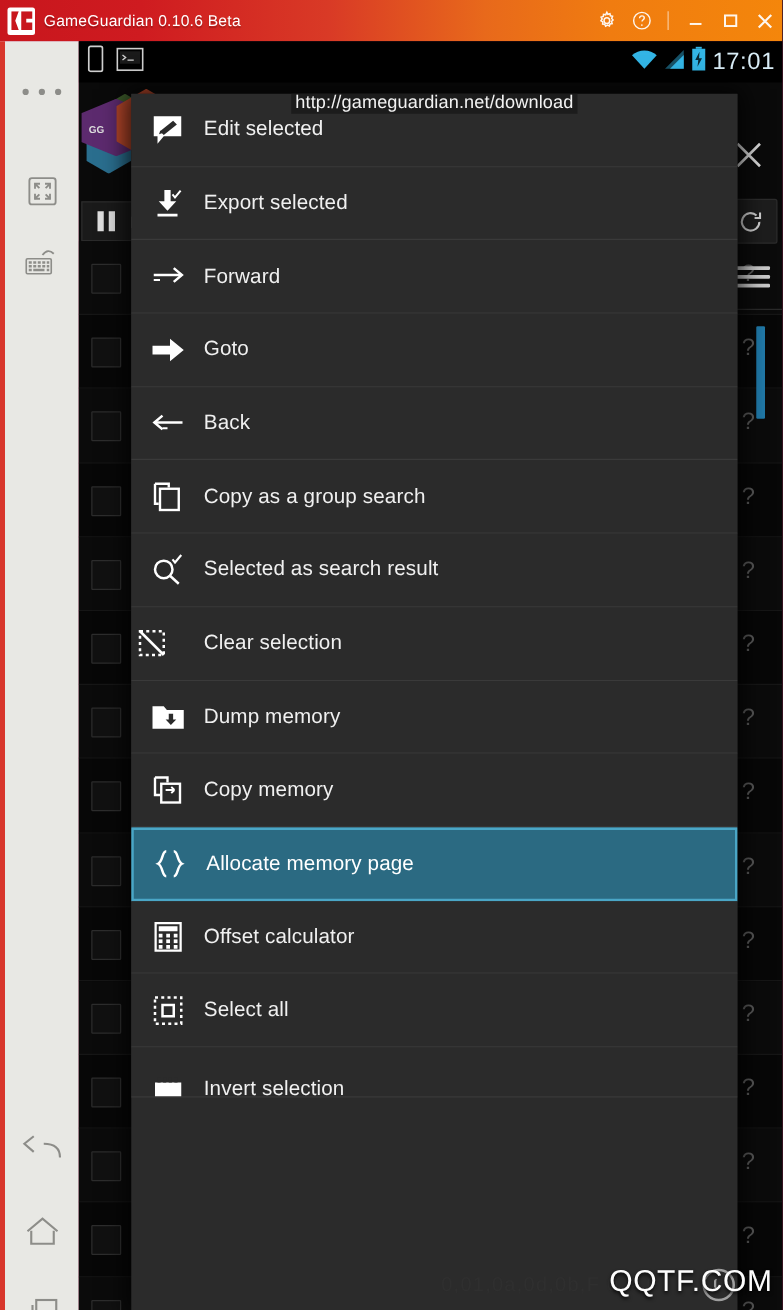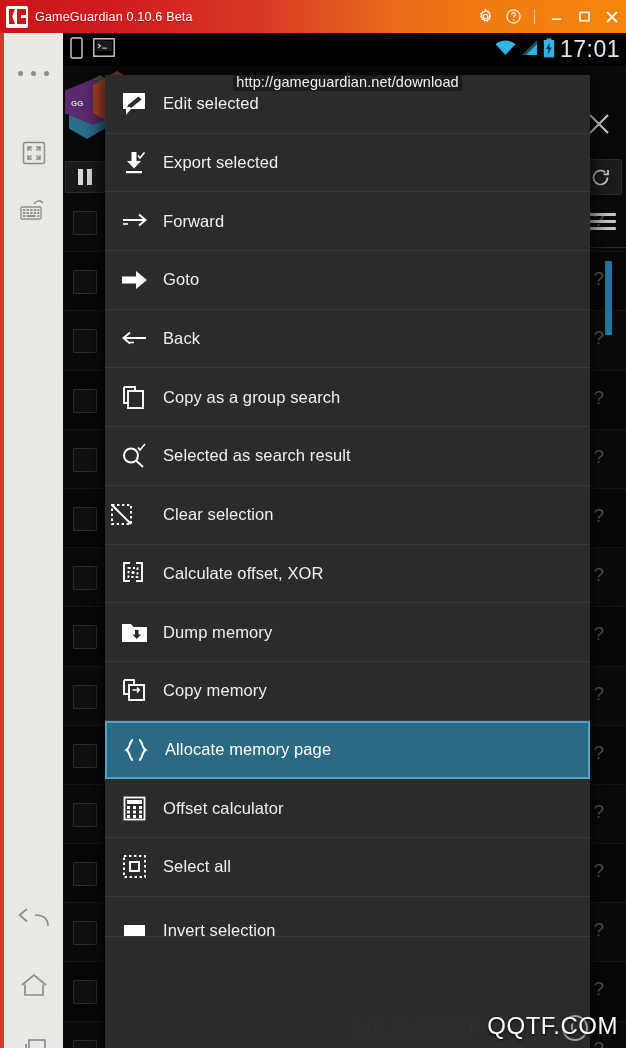--- a/index.html
+++ b/index.html
@@ -64,21 +64,21 @@
   }
   
   .statusbar{
     position:absolute;left:0;top:0;width:563px;height:33px;background:#000;
     display:flex;align-items:center;
   }
   .sbar-left{display:flex;align-items:center;margin-left:7px;gap:10px;}
   .sbar-right{
     position:absolute;right:6px;top:0;height:33px;display:flex;align-items:center;gap:5px;
   }
-  .sbar-time{color:#d9edf7;font-size:23px;letter-spacing:.5px;font-family:"Liberation Sans",sans-serif;}
+  .sbar-time{color:#d9edf7;font-size:19px;letter-spacing:.5px;font-family:"Liberation Sans",sans-serif;}
   .ic-blue{color:#33b5e5;}
 
   
   .gg-apps{position:absolute;left:2px;top:36px;width:120px;height:90px;}
   .hex{
     position:absolute;width:44px;height:50px;
     clip-path:polygon(50% 0%,100% 25%,100% 75%,50% 100%,0% 75%,0% 25%);
   }
   .hex.purple{left:0px;top:10px;background:#5c2a6e;width:40px;height:46px;padding-left:16px;}
   .hex.green{left:16px;top:6px;background:#3c5a2a;width:38px;height:44px;}
@@ -532,30 +532,20 @@
         <svg width="25" height="25" viewBox="0 0 25 25" fill="none" stroke="#fff" stroke-width="2" stroke-dasharray="2.4 2.6">
           <rect x="3" y="3" width="19" height="19"></rect>
         </svg>
         <svg width="25" height="25" viewBox="0 0 25 25" style="position:relative;left:-25px;">
           <path d="M3 3 L22 22" stroke="#fff" stroke-width="2"></path>
         </svg>
       </span>
       <span class="mi-lb">Clear selection</span>
     </div>
 
-    <div class="mi">
-      <span class="mi-ic">
-        <svg width="25" height="25" viewBox="0 0 25 25" fill="none" stroke="#fff" stroke-width="1.9">
-          <path d="M8 2 H2 V20 H8 M14 2 H20 V20 H14"></path>
-          <rect x="6.5" y="7" width="9" height="9" stroke-dasharray="2.2 2.2"></rect>
-          <circle cx="11" cy="11.5" r="1.6" fill="#fff" stroke="none"></circle>
-        </svg>
-      </span>
-      <span class="mi-lb">Calculate offset, XOR</span>
-    </div>
 
     <div class="mi">
       <span class="mi-ic">
         <svg width="27" height="23" viewBox="0 0 27 23">
           <path d="M1 3 H10 L12.5 6 H26 V21 H1 Z" fill="#fff"></path>
           <path d="M14 9 H17.5 V13.5 H20 L15.7 18 L11.5 13.5 H14 Z" fill="#2b2b2b"></path>
         </svg>
       </span>
       <span class="mi-lb">Dump memory</span>
     </div>

